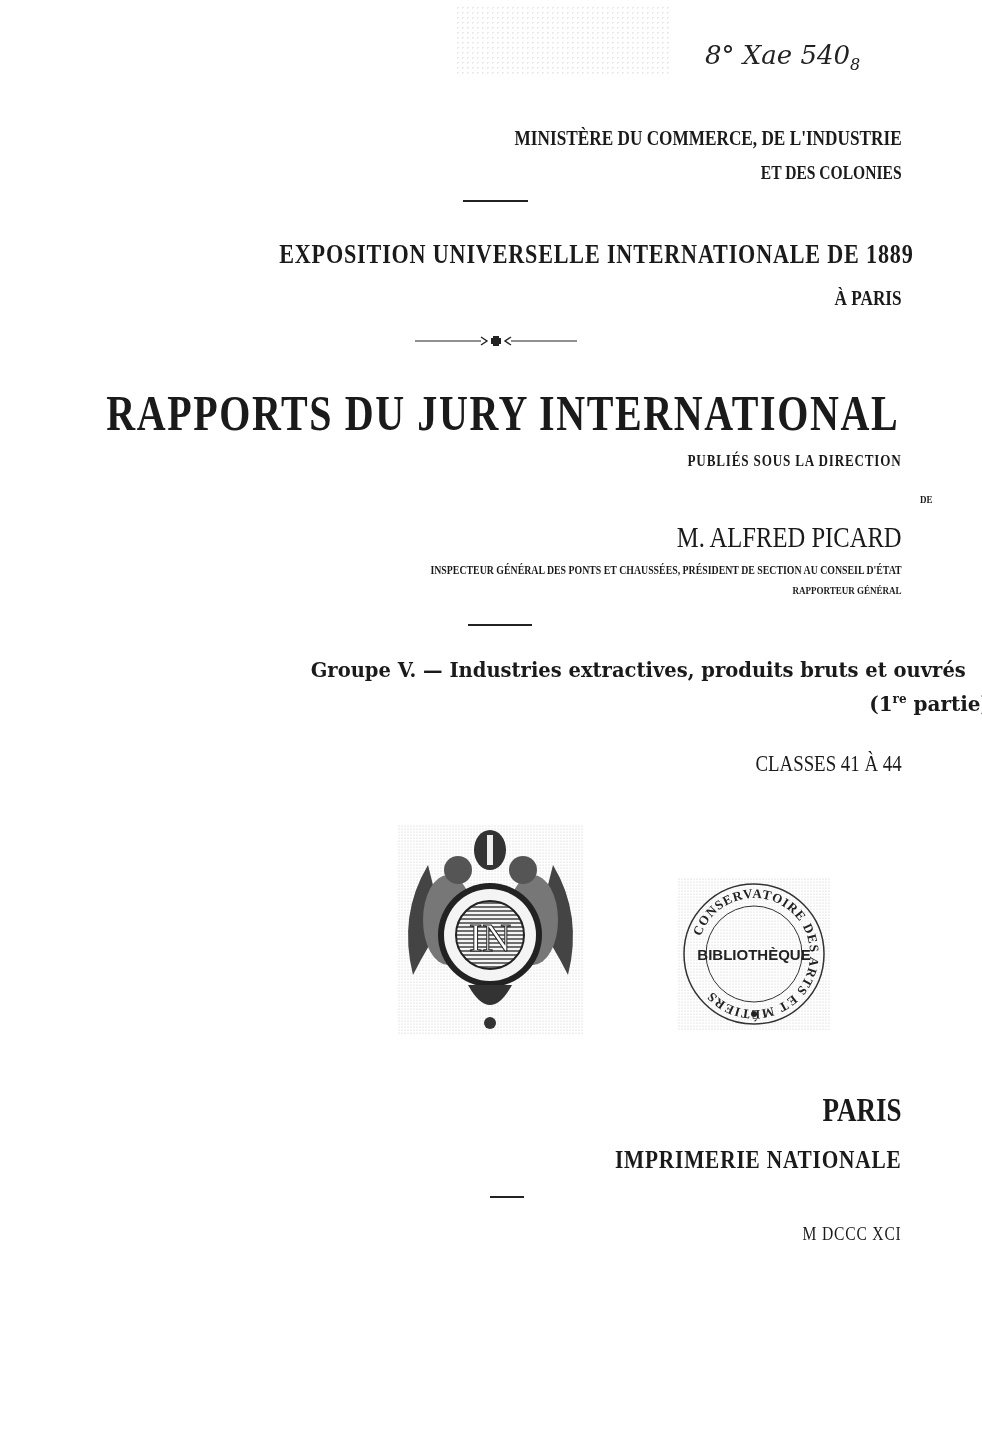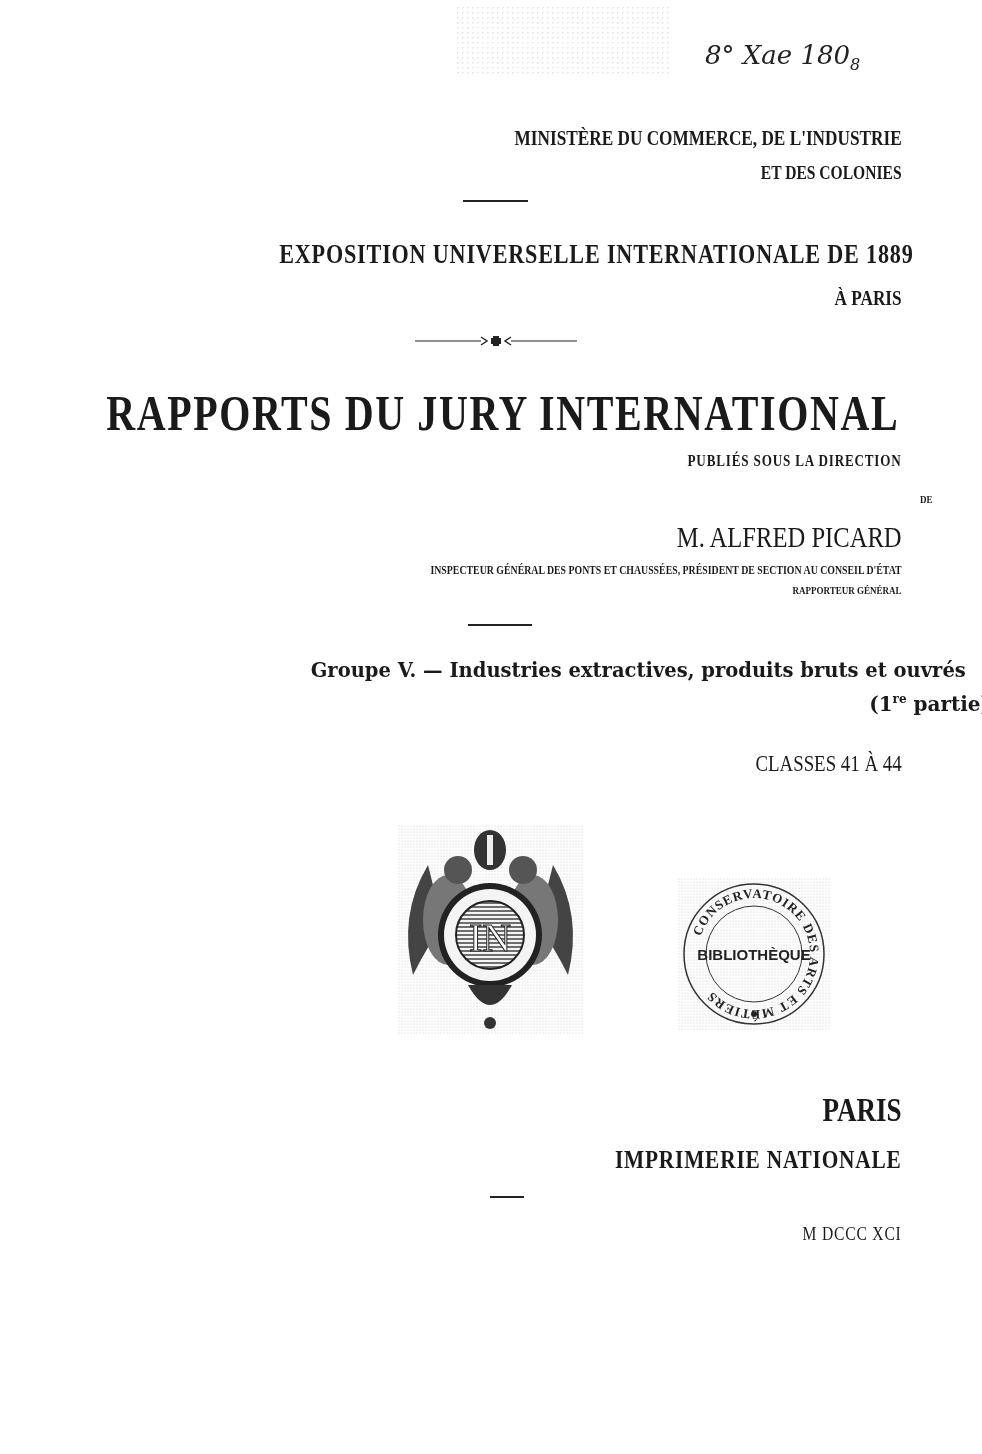--- a/index.html
+++ b/index.html
@@ -16,21 +16,21 @@
     .seal { position:absolute; left:678px; top:878px; width:152px; height:152px; }
     .sup { font-size:0.6em; vertical-align:super; }
   </style>
 </head>
 <body>
 
 <div>
 
   <div class="stamp-top"></div>
   <div class="shelfmark">
-    <span>8° Xae 180</span><sub>8</sub>
+    <span>8° Xae 540</span><sub>8</sub>
   </div>
 
   <div class="abs" style="top:126px; font-size:21px;">
     <span class="cond">MINISTÈRE DU COMMERCE, DE L'INDUSTRIE</span>
   </div>
   <div class="abs" style="top:162px; font-size:19px;">
     <span class="cond">ET DES COLONIES</span>
   </div>
   <div class="rule" style="left:463px; top:200px; width:65px;"></div>
 

